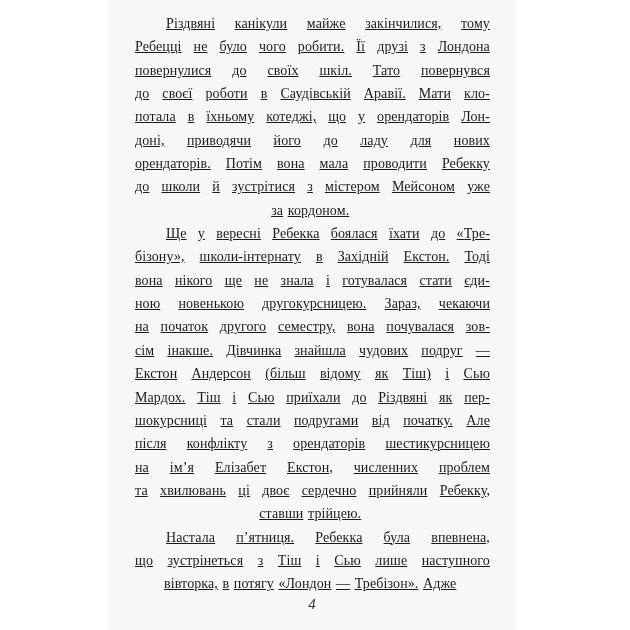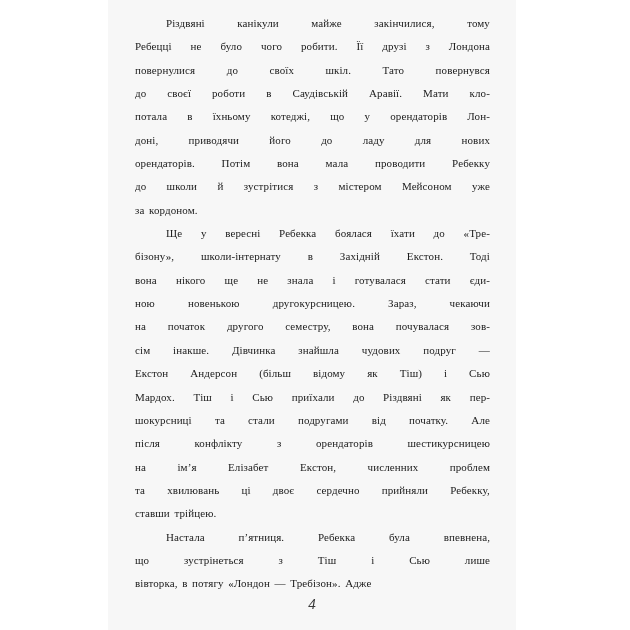--- a/index.html
+++ b/index.html
@@ -34,44 +34,45 @@
   .paragraph {
     margin: 0;
     color: #1b1b1b;
   }
 
   
   .text-line {
     display: block;
     text-align: justify;
     text-align-last: justify;
-    font-size: 11px;
+    font-size: 14px;
     line-height: 23.35px;
     letter-spacing: 0.1px;
     white-space: nowrap;
     color: #1b1b1b;
+    text-decoration: underline;
   }
   .text-line.last-line {
     text-align: left;
     text-align-last: left;
     white-space: normal;
   }
   .text-line.indent {
     text-indent: 0;
   }
 
   
   .text-line > .line-inner {
     display: flex;
     flex-direction: row;
     justify-content: space-between;
     width: 100%;
   }
   .text-line.last-line > .line-inner {
-    justify-content: flex-start;
+    justify-content: center;
   }
   .text-line.last-line > .line-inner > .w {
     margin-right: 4.6px;
   }
   .text-line.indent > .line-inner > .w:first-child {
     margin-left: 31px;
   }
   .w {
     white-space: pre;
   }
@@ -342,20 +343,21 @@
         </span>
         <span class="text-line">
           <span class="line-inner">
             <span class="w">що</span>
             <span class="w">зустрінеться</span>
             <span class="w">з</span>
             <span class="w">Тіш</span>
             <span class="w">і</span>
             <span class="w">Сью</span>
             <span class="w">лише</span>
+            <span class="w">наступного</span>
           </span>
         </span>
         <span class="text-line last-line">
           <span class="line-inner">
             <span class="w">вівторка,</span>
             <span class="w">в</span>
             <span class="w">потягу</span>
             <span class="w">«Лондон</span>
             <span class="w">—</span>
             <span class="w">Требізон».</span>

